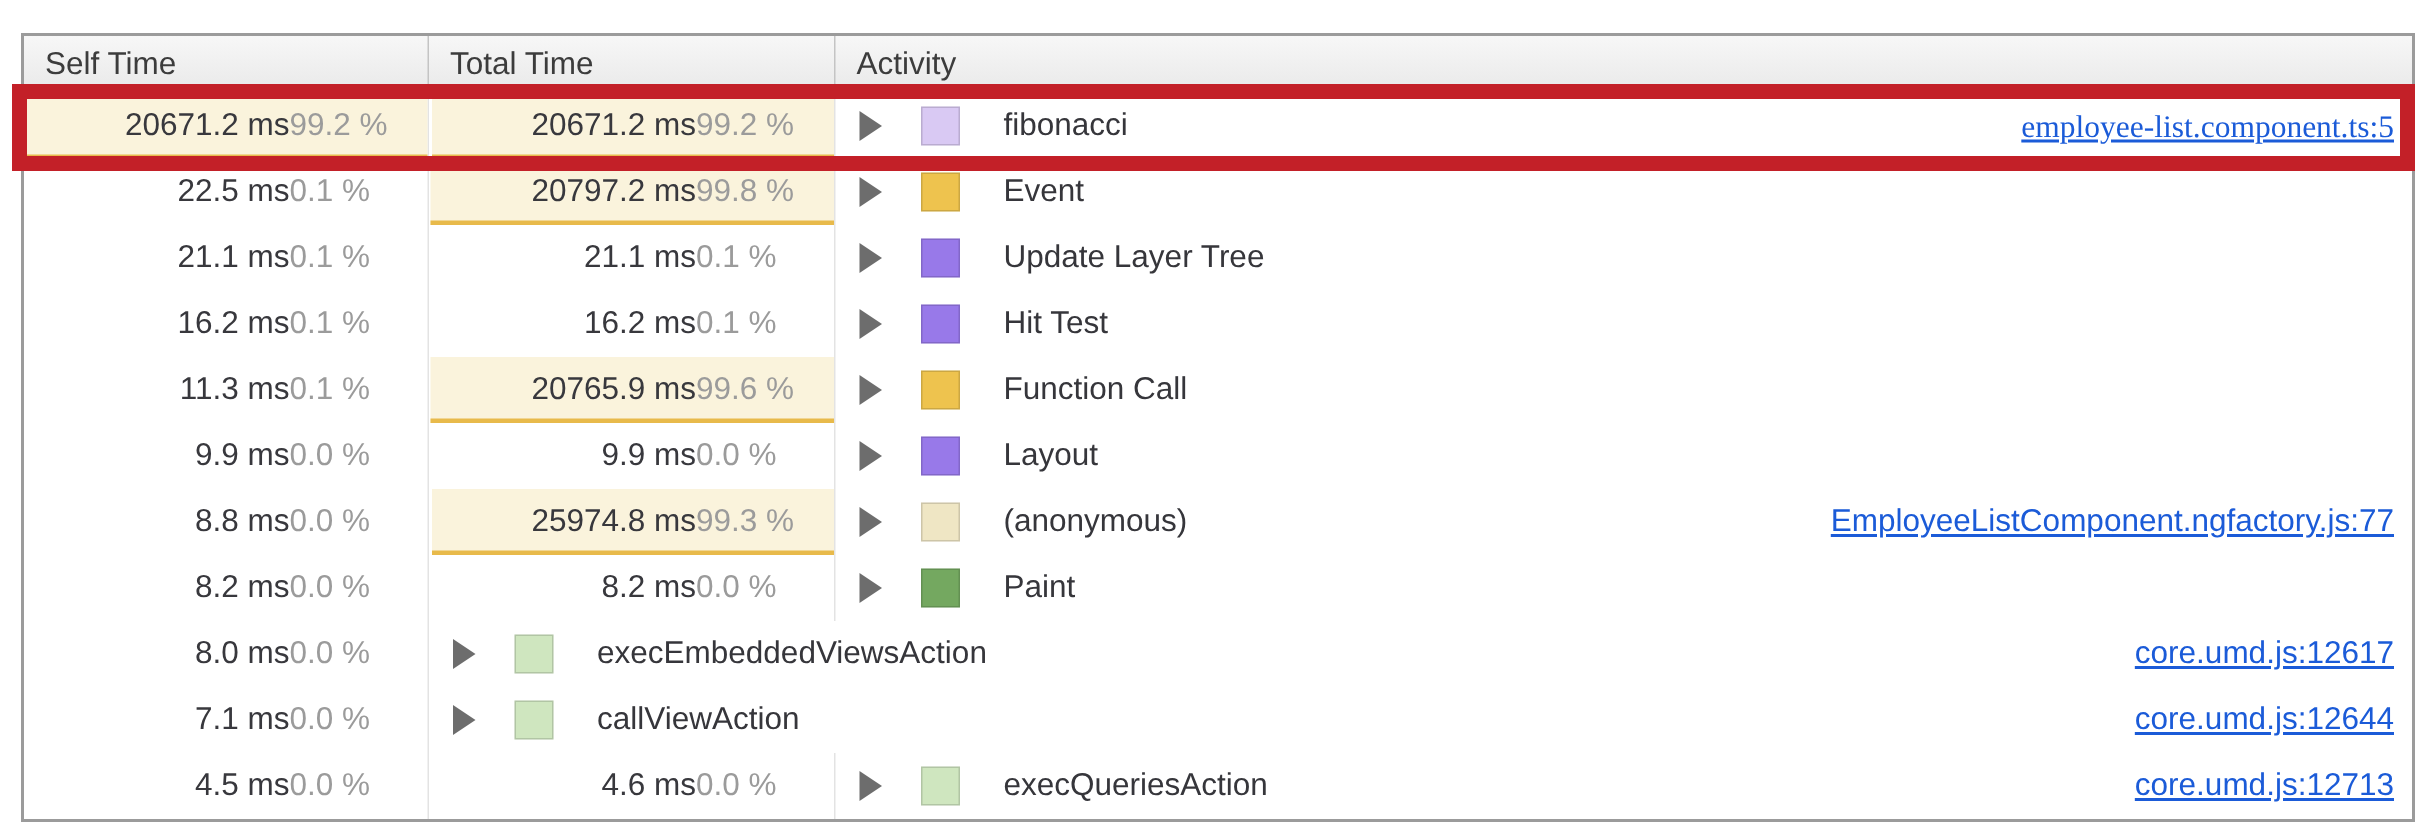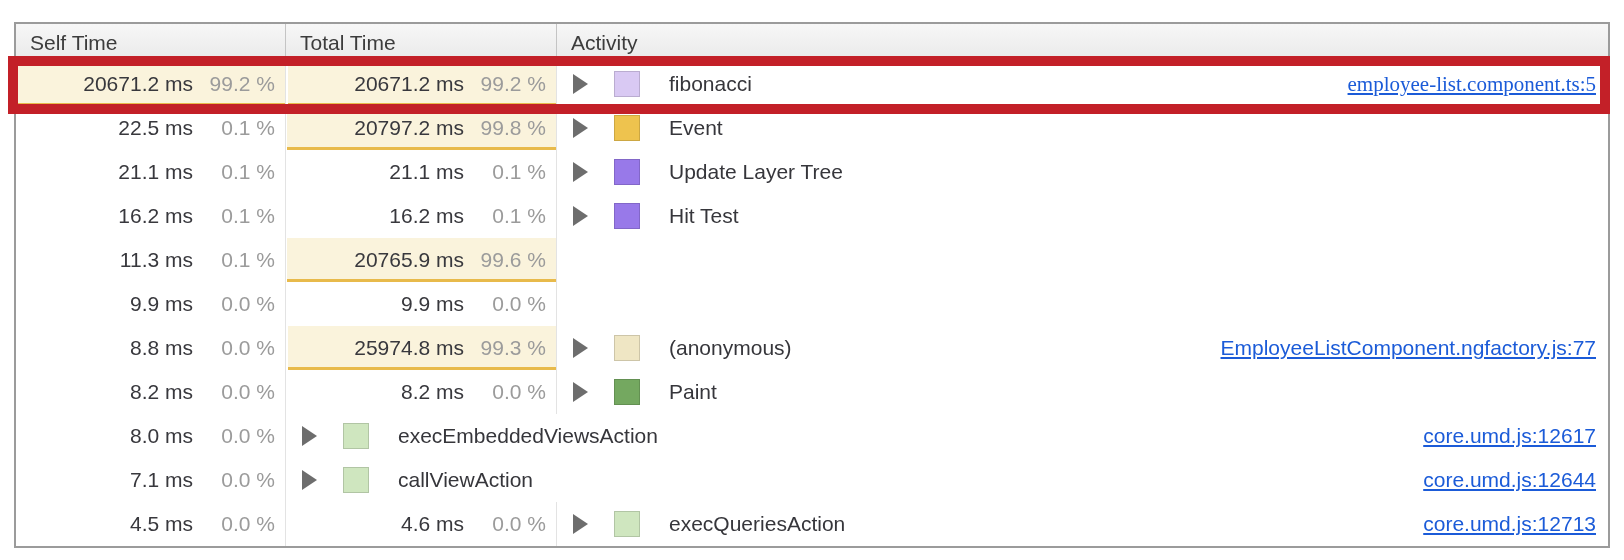--- a/index.html
+++ b/index.html
@@ -17,21 +17,21 @@
   .header-cell.c-flex{flex:1;}
 
   .row{display:flex;height:44px;align-items:stretch;font-size:21px;background:#fff;}
   .cell{position:relative;box-sizing:border-box;}
   .time-cell{width:270px;border-right:1px solid #e3e3e3;flex:none;}
   .time-cell.t2{width:271px;}
   .bar{position:absolute;top:0;right:0;height:100%;box-sizing:border-box;}
   .time-inner{position:relative;z-index:1;height:100%;display:flex;align-items:center;
     justify-content:flex-end;padding-right:10px;}
   .val{color:#38383d;white-space:nowrap;margin-left:32px;}
-  .pct{width:82px;text-align:right;color:#9b9b9b;white-space:nowrap;}
+  .pct{width:82px;color:#9b9b9b;white-space:nowrap;}
 
   .activity-cell{flex:1;display:flex;align-items:center;padding:0 12px 0 10px;min-width:0;gap:14px;}
   .tri{width:0;height:0;border-left:15px solid #6d6d6d;border-top:10px solid transparent;
     border-bottom:10px solid transparent;margin:0 12px 0 6px;flex:none;cursor:pointer;}
   .swatch{width:26px;height:26px;border:1px solid rgba(0,0,0,0.14);margin-right:15px;
     box-sizing:border-box;flex:none;}
   .swatch.dotted{background-image:radial-gradient(rgba(255,255,255,0.7) 1.6px,transparent 1.7px);
     background-size:8px 8px;background-position:2px 2px;}
   .label{color:#36363b;white-space:nowrap;}
   .link{margin-left:auto;text-decoration:underline;white-space:nowrap;cursor:pointer;padding-left:20px;}
@@ -137,33 +137,43 @@
               <span class="pct">0.1 %</span>
             </div>
           </div>
           <div class="cell time-cell t2">
             <div class="bar" style="width: 99.6%; background: rgb(250, 243, 220); border-bottom: 3px solid rgb(232, 186, 75);"></div>
             <div class="time-inner">
               <span class="val">20765.9 ms</span>
               <span class="pct">99.6 %</span>
             </div>
           </div>
+          <div class="cell activity-cell">
+            <span class="tri"></span>
+            <span class="swatch dotted" style="background: rgb(238, 195, 78);"></span>
+            <span class="label">Function Call</span>
+          </div>
         </div>
         <div class="row">
           <div class="cell time-cell">
             <div class="time-inner">
               <span class="val">9.9 ms</span>
               <span class="pct">0.0 %</span>
             </div>
           </div>
           <div class="cell time-cell t2">
             <div class="time-inner">
               <span class="val">9.9 ms</span>
               <span class="pct">0.0 %</span>
             </div>
+          </div>
+          <div class="cell activity-cell">
+            <span class="tri"></span>
+            <span class="swatch" style="background: rgb(152, 121, 233);"></span>
+            <span class="label">Layout</span>
           </div>
         </div>
         <div class="row">
           <div class="cell time-cell">
             <div class="time-inner">
               <span class="val">8.8 ms</span>
               <span class="pct">0.0 %</span>
             </div>
           </div>
           <div class="cell time-cell t2">

